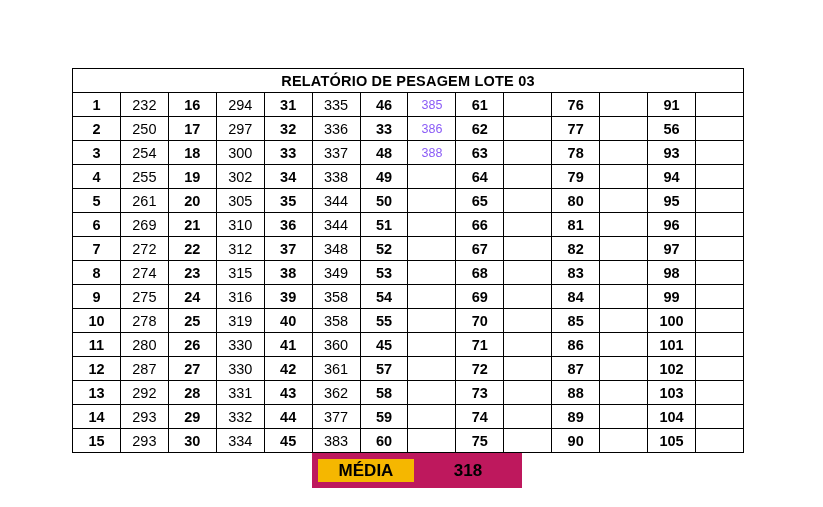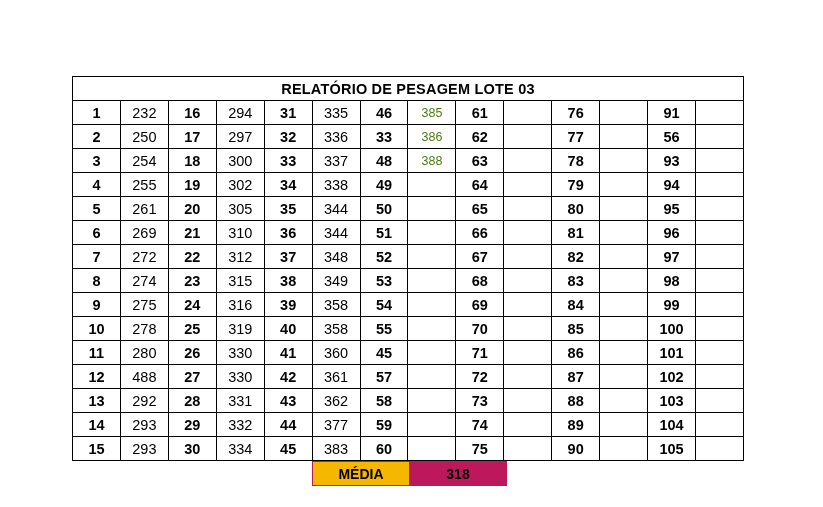--- a/index.html
+++ b/index.html
@@ -10,21 +10,21 @@
   body {
     width: 823px;
     height: 507px;
     font-family: "Liberation Sans", sans-serif;
     position: relative;
     overflow: hidden;
   }
   #sheet {
     position: absolute;
     left: 72px;
-    top: 76px;
+    top: 68px;
     width: 672px;
   }
 
   
   #watermark {
     position: absolute;
     left: 330px;
     top: 130px;
     width: 360px;
     height: 290px;
@@ -86,21 +86,21 @@
   td.idx {
     background: #f5b700;
     font-weight: bold;
     width: 36px;
   }
   td.val {
     background: #ffffff;
     width: 60px;
   }
   td.val.faded {
-    color: #4d7c0f;
+    color: #8b5cf6;
     font-size: 12.5px;
   }
   td.title {
     background: #f5b700;
     font-weight: bold;
     font-size: 14.5px;
     letter-spacing: 0.2px;
     height: 25px;
   }
 
@@ -109,23 +109,23 @@
     z-index: 1;
     margin-left: 240px;
     width: 192px;
   }
   table.media {
     border-collapse: collapse;
     table-layout: fixed;
     width: 192px;
   }
   table.media td {
-    border: 1px solid #be185d;
+    border: 6px solid #be185d;
     height: 23px;
-    font-size: 14px;
+    font-size: 17px;
     text-align: center;
     vertical-align: middle;
     padding: 0;
     color: #000000;
   }
   td.media-label {
     background: #f5b700;
     font-weight: bold;
     width: 96px;
   }
@@ -333,21 +333,21 @@
           <td class="val"></td>
           <td class="idx">71</td>
           <td class="val"></td>
           <td class="idx">86</td>
           <td class="val"></td>
           <td class="idx">101</td>
           <td class="val"></td>
         </tr>
         <tr>
           <td class="idx">12</td>
-          <td class="val">488</td>
+          <td class="val">287</td>
           <td class="idx">27</td>
           <td class="val">330</td>
           <td class="idx">42</td>
           <td class="val">361</td>
           <td class="idx">57</td>
           <td class="val"></td>
           <td class="idx">72</td>
           <td class="val"></td>
           <td class="idx">87</td>
           <td class="val"></td>

